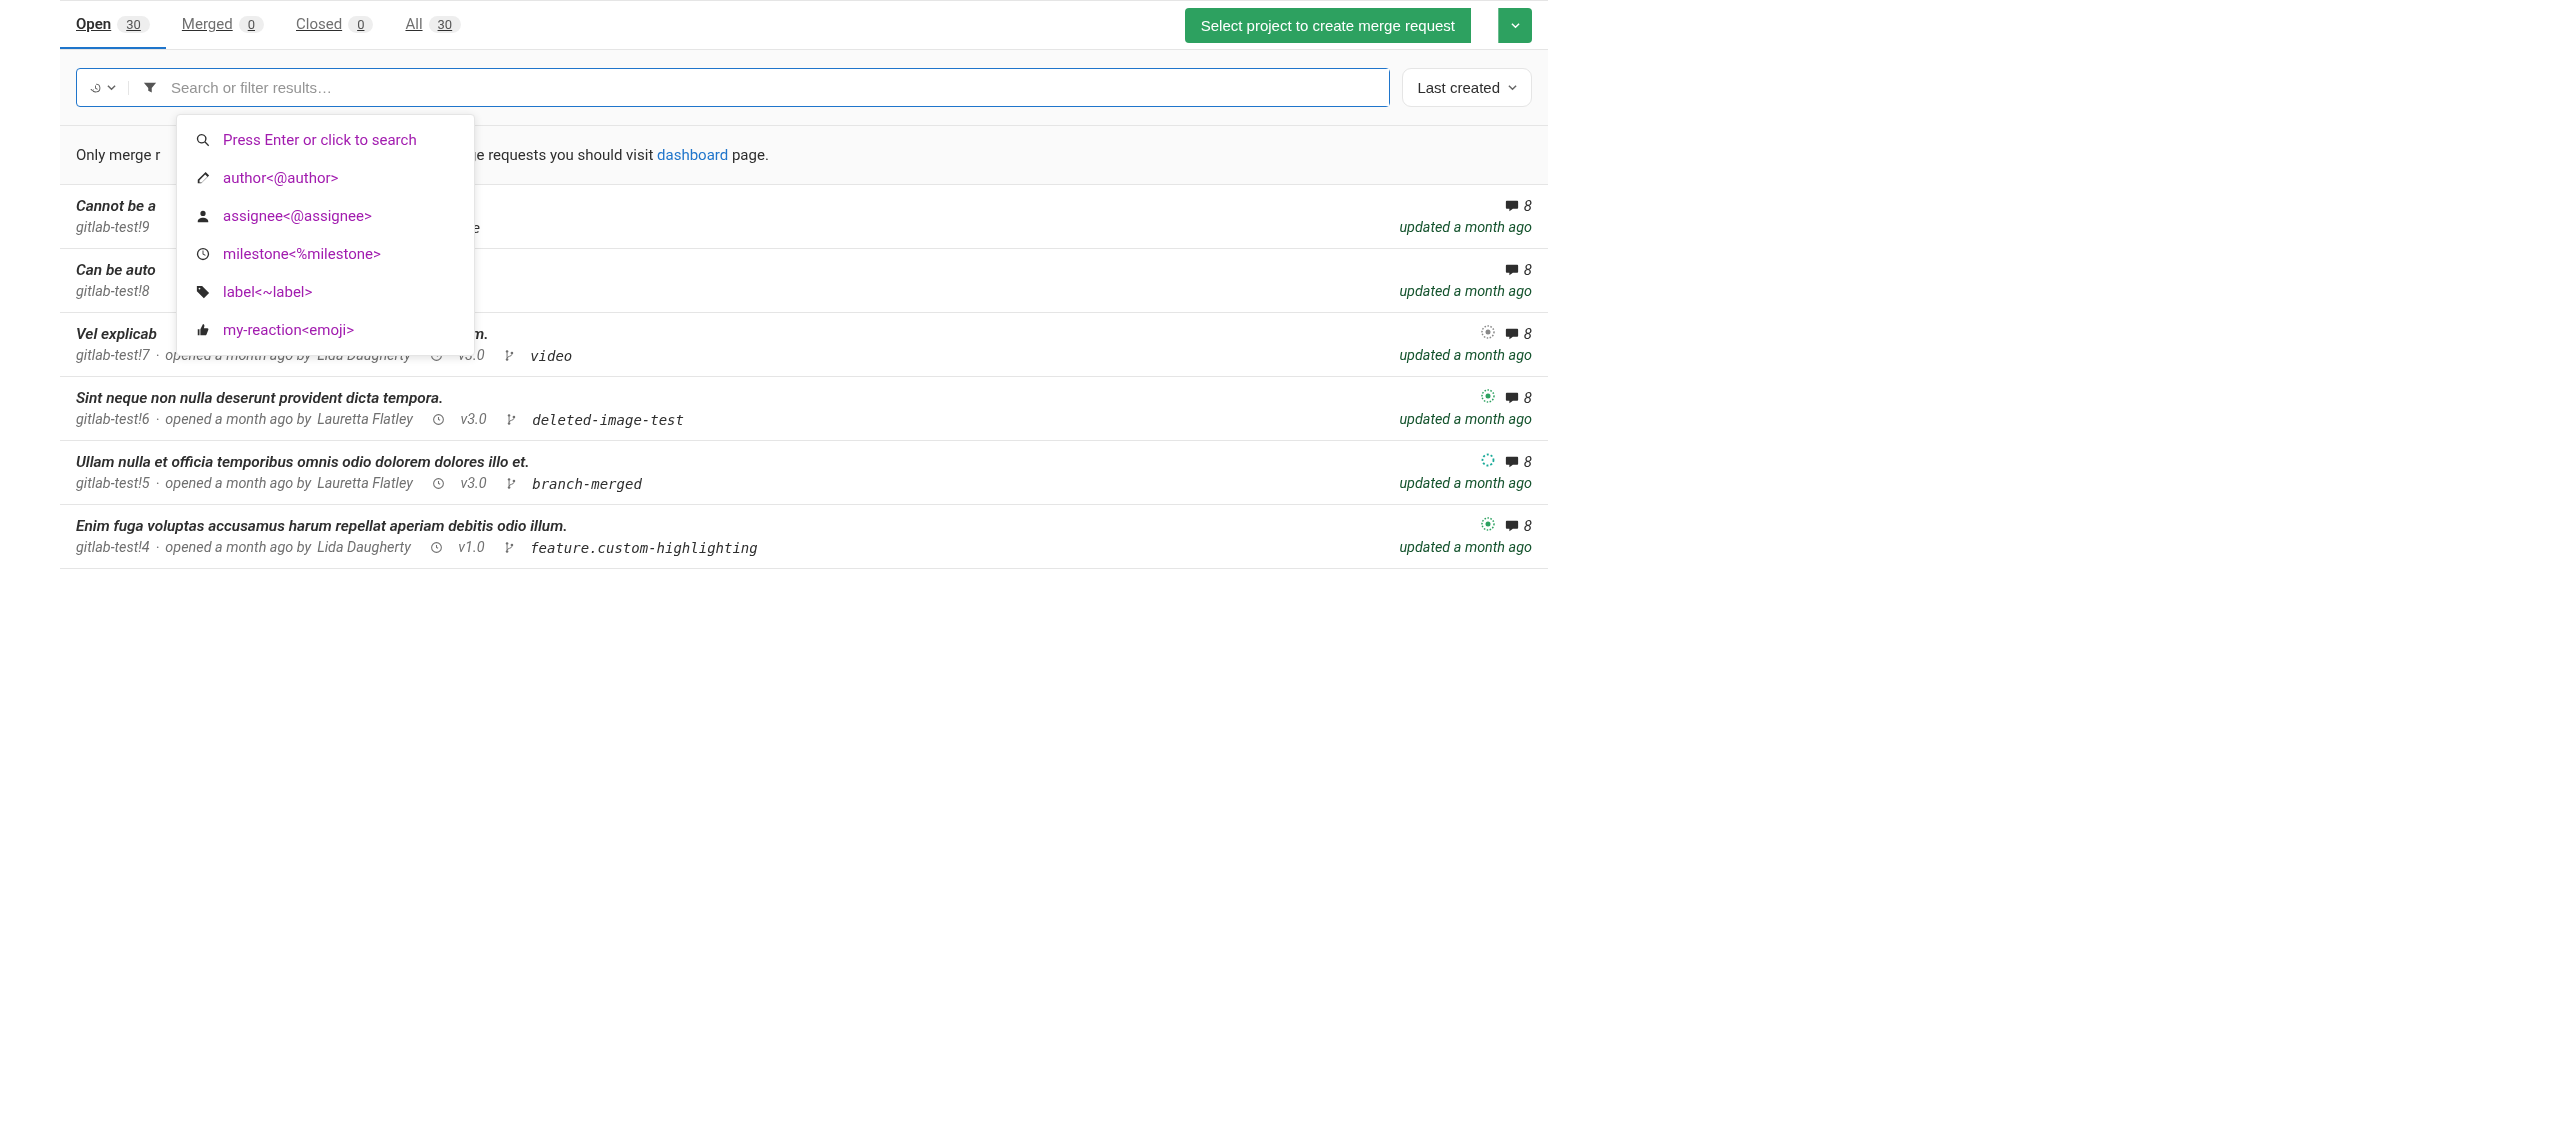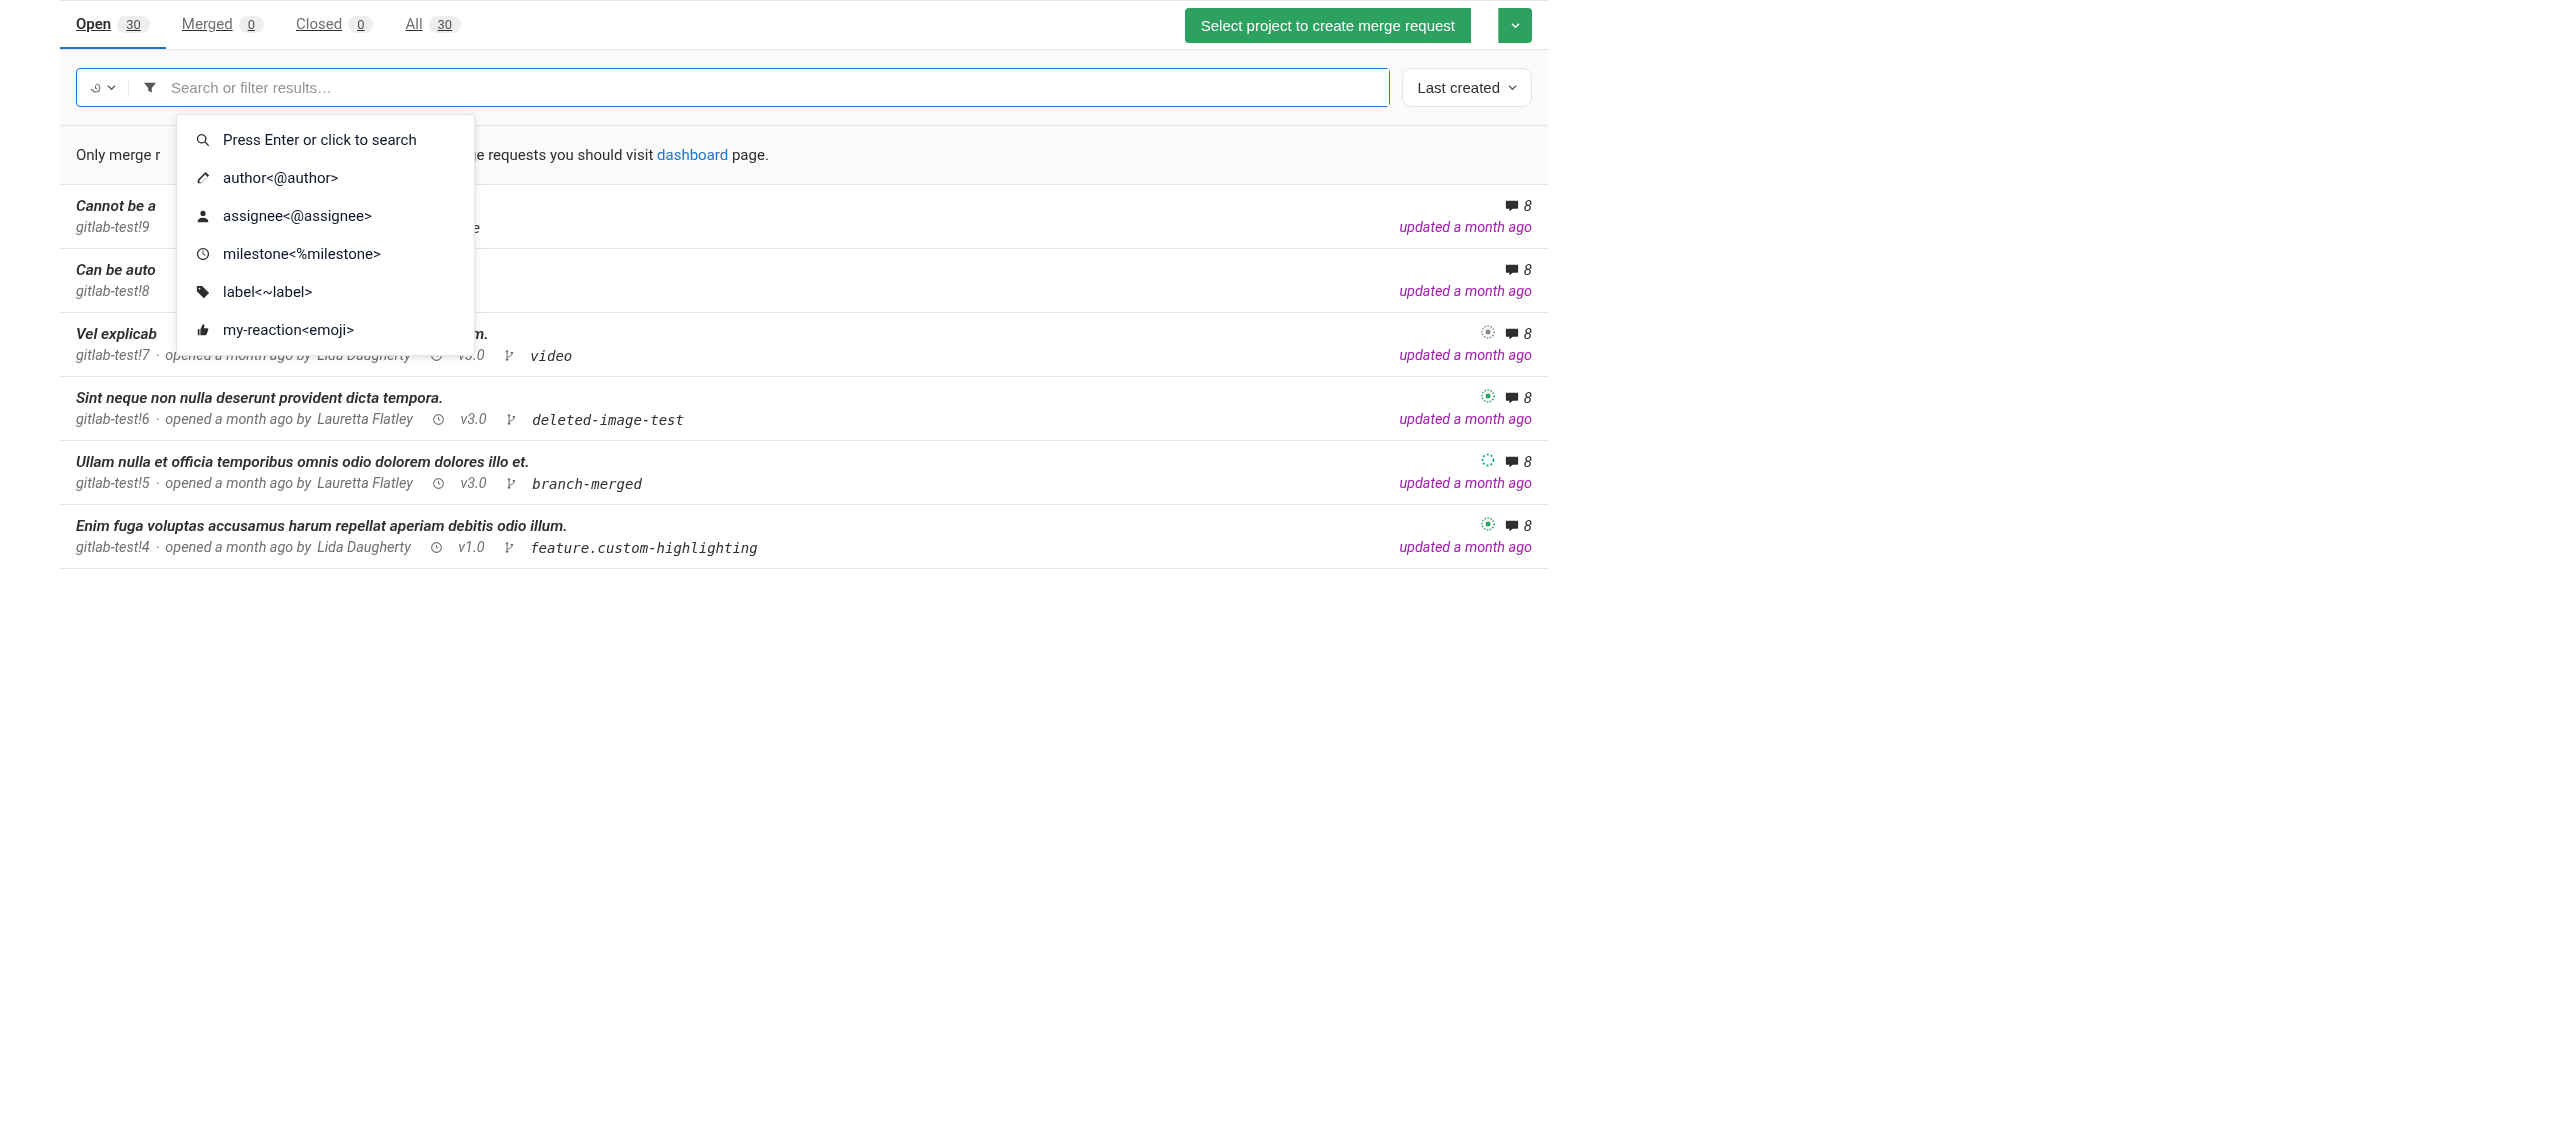--- a/index.html
+++ b/index.html
@@ -142,21 +142,21 @@
     box-shadow: 0 2px 8px rgba(0,0,0,0.12);
     z-index: 10;
     padding: 6px 0;
   }
   .drop-item {
     display: flex;
     align-items: center;
     gap: 12px;
     padding: 10px 18px;
     font-size: 15px;
-    color: #0f172a;
+    color: #a21caf;
     cursor: pointer;
   }
   .drop-icon {
     width: 16px;
     display: flex;
     justify-content: center;
     color: #2e2e2e;
   }
   
   .info-banner {
@@ -211,21 +211,21 @@
     font-size: 15px;
   }
   .comments {
     display: flex;
     align-items: center;
     gap: 5px;
     color: #2e2e2e;
   }
   .mr-updated {
     font-size: 14.4px;
-    color: #a21caf;
+    color: #14532d;
   }
   .pipeline-dot {
     width: 14px;
     height: 14px;
     display: inline-block;
   }
   
   .chevron { width: 9px; height: 9px; }
   .icon-sm { width: 14px; height: 14px; fill: currentColor; }
   .icon-clock { width: 13px; height: 13px; }

